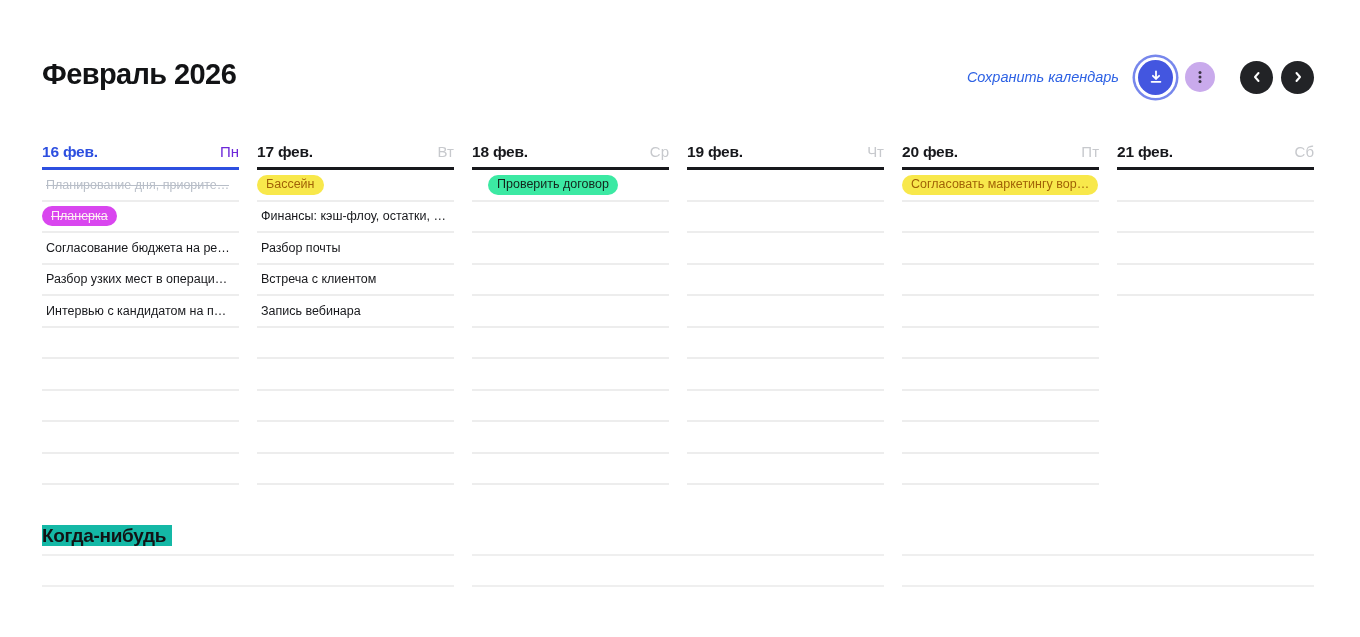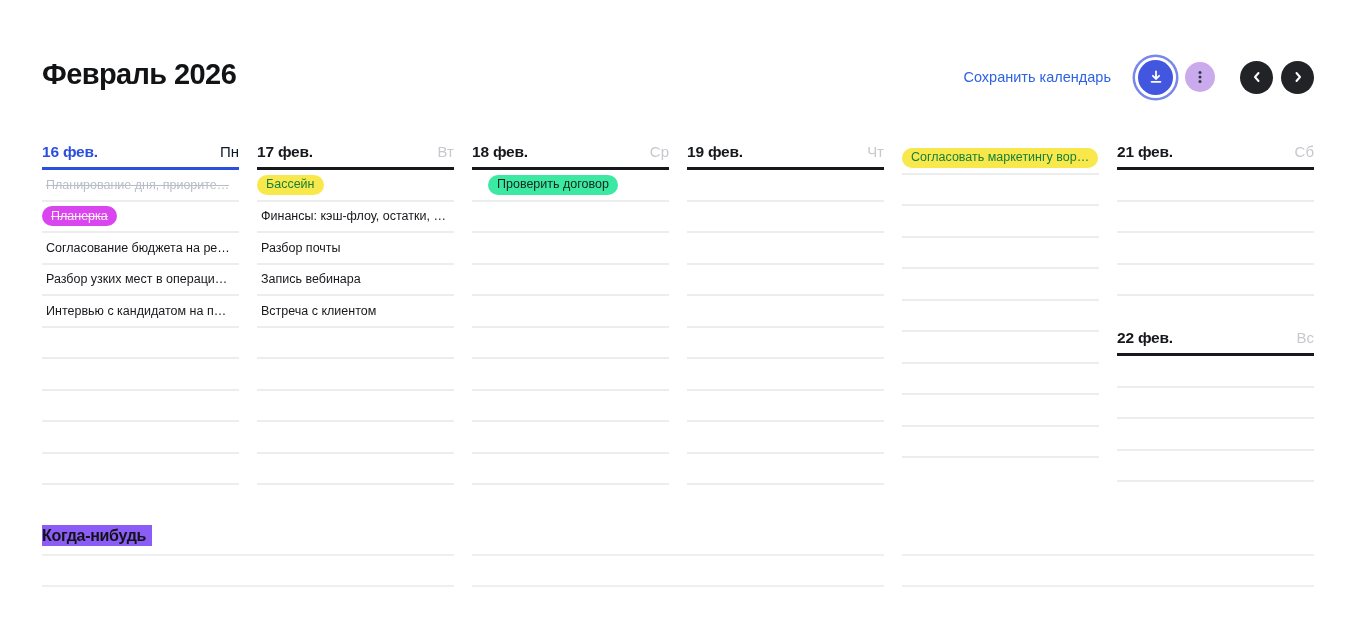--- a/index.html
+++ b/index.html
@@ -8,53 +8,53 @@
     width:1360px; height:637px; position:relative; overflow:hidden;
     background:#ffffff; color:#17181c;
     font-family:"Liberation Sans","DejaVu Sans",sans-serif;
   }
   
   .page-title {
     position:absolute; left:42px; top:58px; margin:0;
     font-size:29px; line-height:32px; font-weight:800; letter-spacing:-0.6px; color:#121315;text-align:center;
   }
   .controls { position:absolute; top:54px; right:46px; display:flex; align-items:center; height:46px; }
-  .save-link { font-size:14.5px; color:#2e62e4; text-decoration:none; margin-right:27px; cursor:pointer; white-space:nowrap; }
+  .save-link { font-size:14.5px; color:#2e62e4; text-decoration:none; margin-right:19px; cursor:pointer; white-space:nowrap;font-style:italic; }
   .btn { border:none; padding:0; display:flex; align-items:center; justify-content:center; cursor:pointer; border-radius:50%; }
   .btn-download { width:35px; height:35px; background:#4356e0; box-shadow:0 0 0 3px #ffffff, 0 0 0 5.5px #7787ec; margin-right:12px; }
   .btn-more { width:30px; height:30px; background:#c9aaec; margin-right:25px; }
   .btn-nav { width:33px; height:33px; background:#222326; }
   .btn-nav + .btn-nav { margin-left:8px; }
   
   .week {
     position:absolute; top:143px; left:42px; right:46px;
     display:grid; grid-template-columns:repeat(6,1fr); column-gap:18px;
   }
   .day-head {
     display:flex; justify-content:space-between; align-items:baseline;
     padding-bottom:5px; border-bottom:3px solid #17181c; height:27px;gap:21px;
   }
   .day-head.today { border-bottom-color:#2d4fe0; }
   .day-date { font-size:15.5px; font-weight:800; letter-spacing:-0.2px; color:#17181c; }
   .today .day-date { color:#2d4fe0; }
   .day-weekday { font-size:15px; color:#c7c9cd; }
-  .today .day-weekday { color:#0f172a; }
+  .today .day-weekday { color:#6d28d9; }
   .row { height:31.5px; border-bottom:2px solid #ededed; display:flex; align-items:center; overflow:hidden; }
   .task-text { font-size:12.5px; padding-left:4px; white-space:nowrap; overflow:hidden; }
   .task-text.done { color:#b8bec8; text-decoration:line-through; }
   .badge { font-size:12.5px; line-height:13px; padding:3.5px 9px; border-radius:10px; white-space:nowrap; }
-  .badge.yellow { background:#f8e84b; color:#15803d; }
+  .badge.yellow { background:#f8e84b; color:#a16207; }
   .badge.green  { background:#3ce9a3; color:#14251c;margin-left:16px; }
   .badge.pink   { background:#d946ef; color:#fdeef3; text-decoration:line-through; }
   .weekend-spacer { height:33px; }
   
   .someday { position:absolute; top:524px; left:42px; right:46px; }
   .someday-title {
     position:absolute; top:1px; left:0; margin:0; z-index:2;
-    font-size:16px; line-height:21px; font-weight:800; letter-spacing:-0.3px; color:#121315; background:#8b5cf6; padding-right:6px;
+    font-size:19px; line-height:21px; font-weight:800; letter-spacing:-0.3px; color:#121315; background:#14b8a6; padding-right:6px;
   }
   .someday-grid { display:grid; grid-template-columns:repeat(3,1fr); column-gap:18px; }
   .someday .row { border-bottom-color:#efefef; }
 </style>
 </head>
 <body>
 
 <h1 class="page-title">Февраль 2026</h1>
 
 <div class="controls">
@@ -131,24 +131,24 @@
       <div class="row">
         <span class="badge yellow">Бассейн</span>
       </div>
       <div class="row">
         <span class="task-text">Финансы: кэш-флоу, остатки, …</span>
       </div>
       <div class="row">
         <span class="task-text">Разбор почты</span>
       </div>
       <div class="row">
+        <span class="task-text">Встреча с клиентом</span>
+      </div>
+      <div class="row">
         <span class="task-text">Запись вебинара</span>
-      </div>
-      <div class="row">
-        <span class="task-text">Встреча с клиентом</span>
       </div>
       <div class="row"></div>
       <div class="row"></div>
       <div class="row"></div>
       <div class="row"></div>
       <div class="row"></div>
     </div>
     <div class="day-block">
       <div class="day-head">
         <span class="day-date">18 фев.</span>
@@ -177,20 +177,24 @@
       <div class="row"></div>
       <div class="row"></div>
       <div class="row"></div>
       <div class="row"></div>
       <div class="row"></div>
       <div class="row"></div>
       <div class="row"></div>
       <div class="row"></div>
     </div>
     <div class="day-block">
+      <div class="day-head">
+        <span class="day-date">20 фев.</span>
+        <span class="day-weekday">Пт</span>
+      </div>
       <div class="row">
         <span class="badge yellow">Согласовать маркетингу вор…</span>
       </div>
       <div class="row"></div>
       <div class="row"></div>
       <div class="row"></div>
       <div class="row"></div>
       <div class="row"></div>
       <div class="row"></div>
       <div class="row"></div>
@@ -202,30 +206,20 @@
         <div class="day-head">
           <span class="day-date">21 фев.</span>
           <span class="day-weekday">Сб</span>
         </div>
         <div class="row"></div>
         <div class="row"></div>
         <div class="row"></div>
         <div class="row"></div>
       </div>
       <div class="weekend-spacer"></div>
-      <div class="day-block">
-        <div class="day-head">
-          <span class="day-date">22 фев.</span>
-          <span class="day-weekday">Вс</span>
-        </div>
-        <div class="row"></div>
-        <div class="row"></div>
-        <div class="row"></div>
-        <div class="row"></div>
-      </div>
     </div>
   </main>
 
 <section class="someday">
   <h2 class="someday-title">Когда-нибудь</h2>
   <div class="someday-grid" id="somedayGrid">
       <div class="someday-col">
         <div class="row"></div>
         <div class="row"></div>
       </div>

